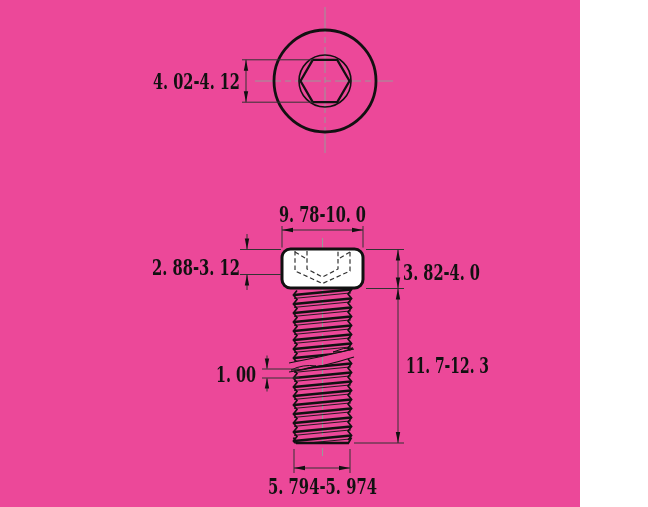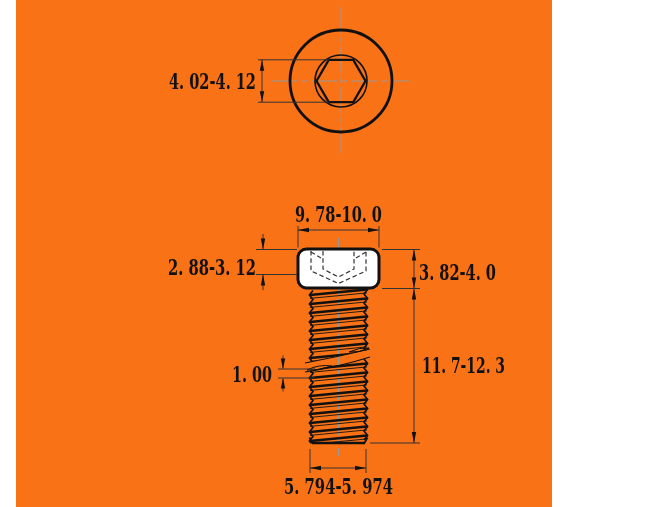--- a/index.html
+++ b/index.html
@@ -1,17 +1,17 @@
 <!DOCTYPE html>
 <html><head>
 <meta charset="utf-8">
 <style>
   html,body{margin:0;padding:0;background:#fff;}
-  .stage{position:relative;width:536px;height:507px;background:#f97316;overflow:hidden;
-         font-family:"DejaVu Serif", serif;margin-left:16px;}
+  .stage{position:relative;width:580px;height:507px;background:#ec4899;overflow:hidden;
+         font-family:"DejaVu Serif", serif;}
   svg{position:absolute;left:0;top:0;}
   text.dim{font-family:"DejaVu Serif", serif;font-weight:700;font-size:23px;fill:#111;}
 </style>
 </head>
 <body>
 
 <div class="stage">
 <svg width="648" height="507" viewBox="0 0 648 507">
 
   <g>

